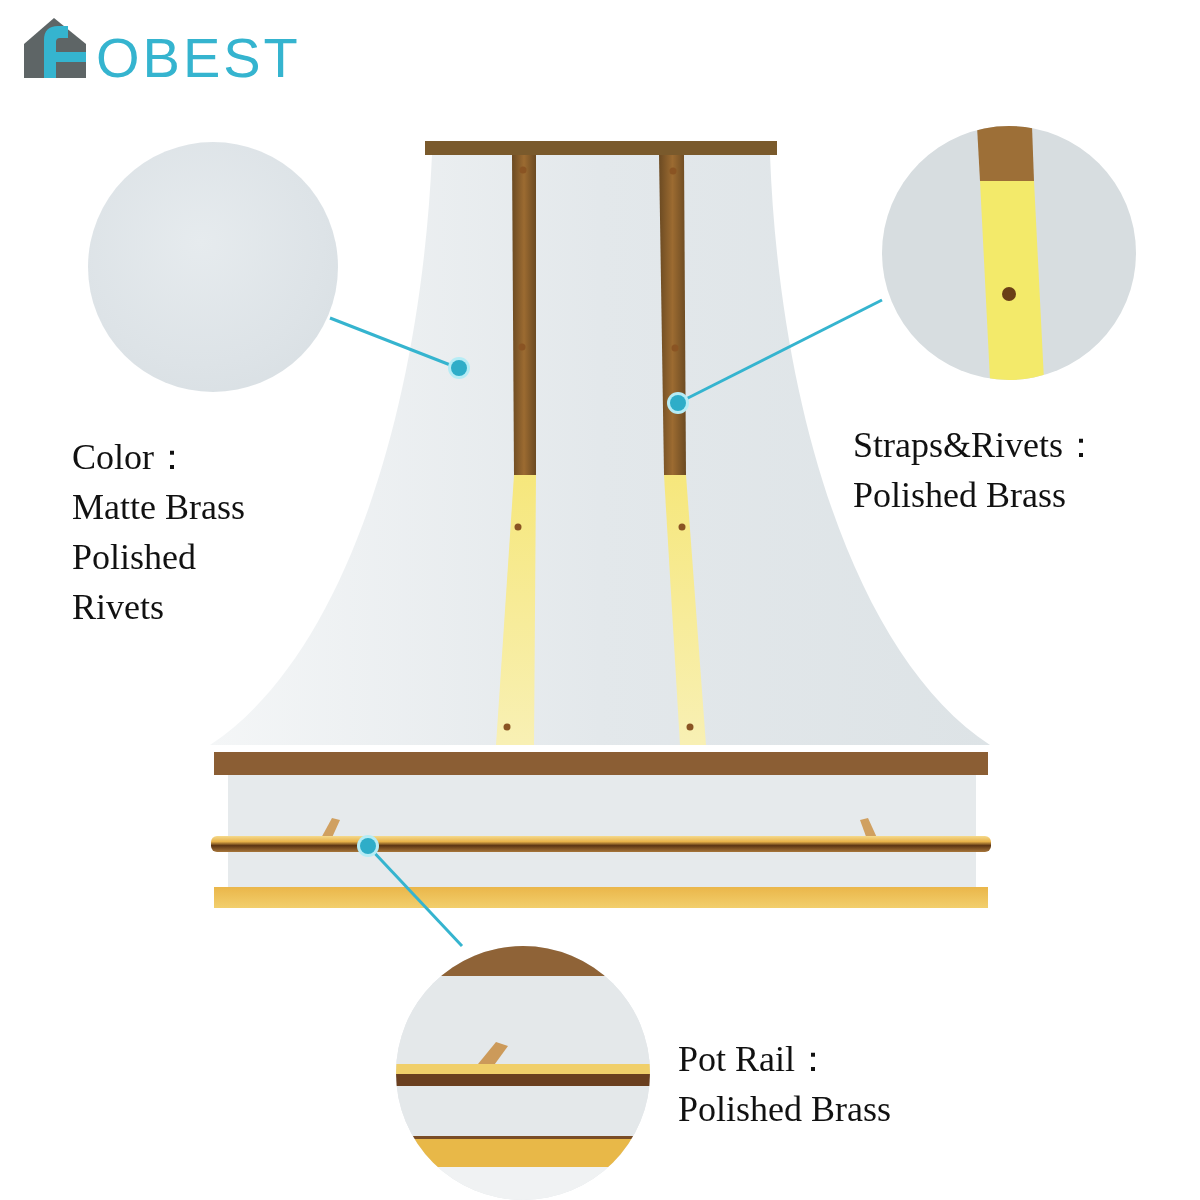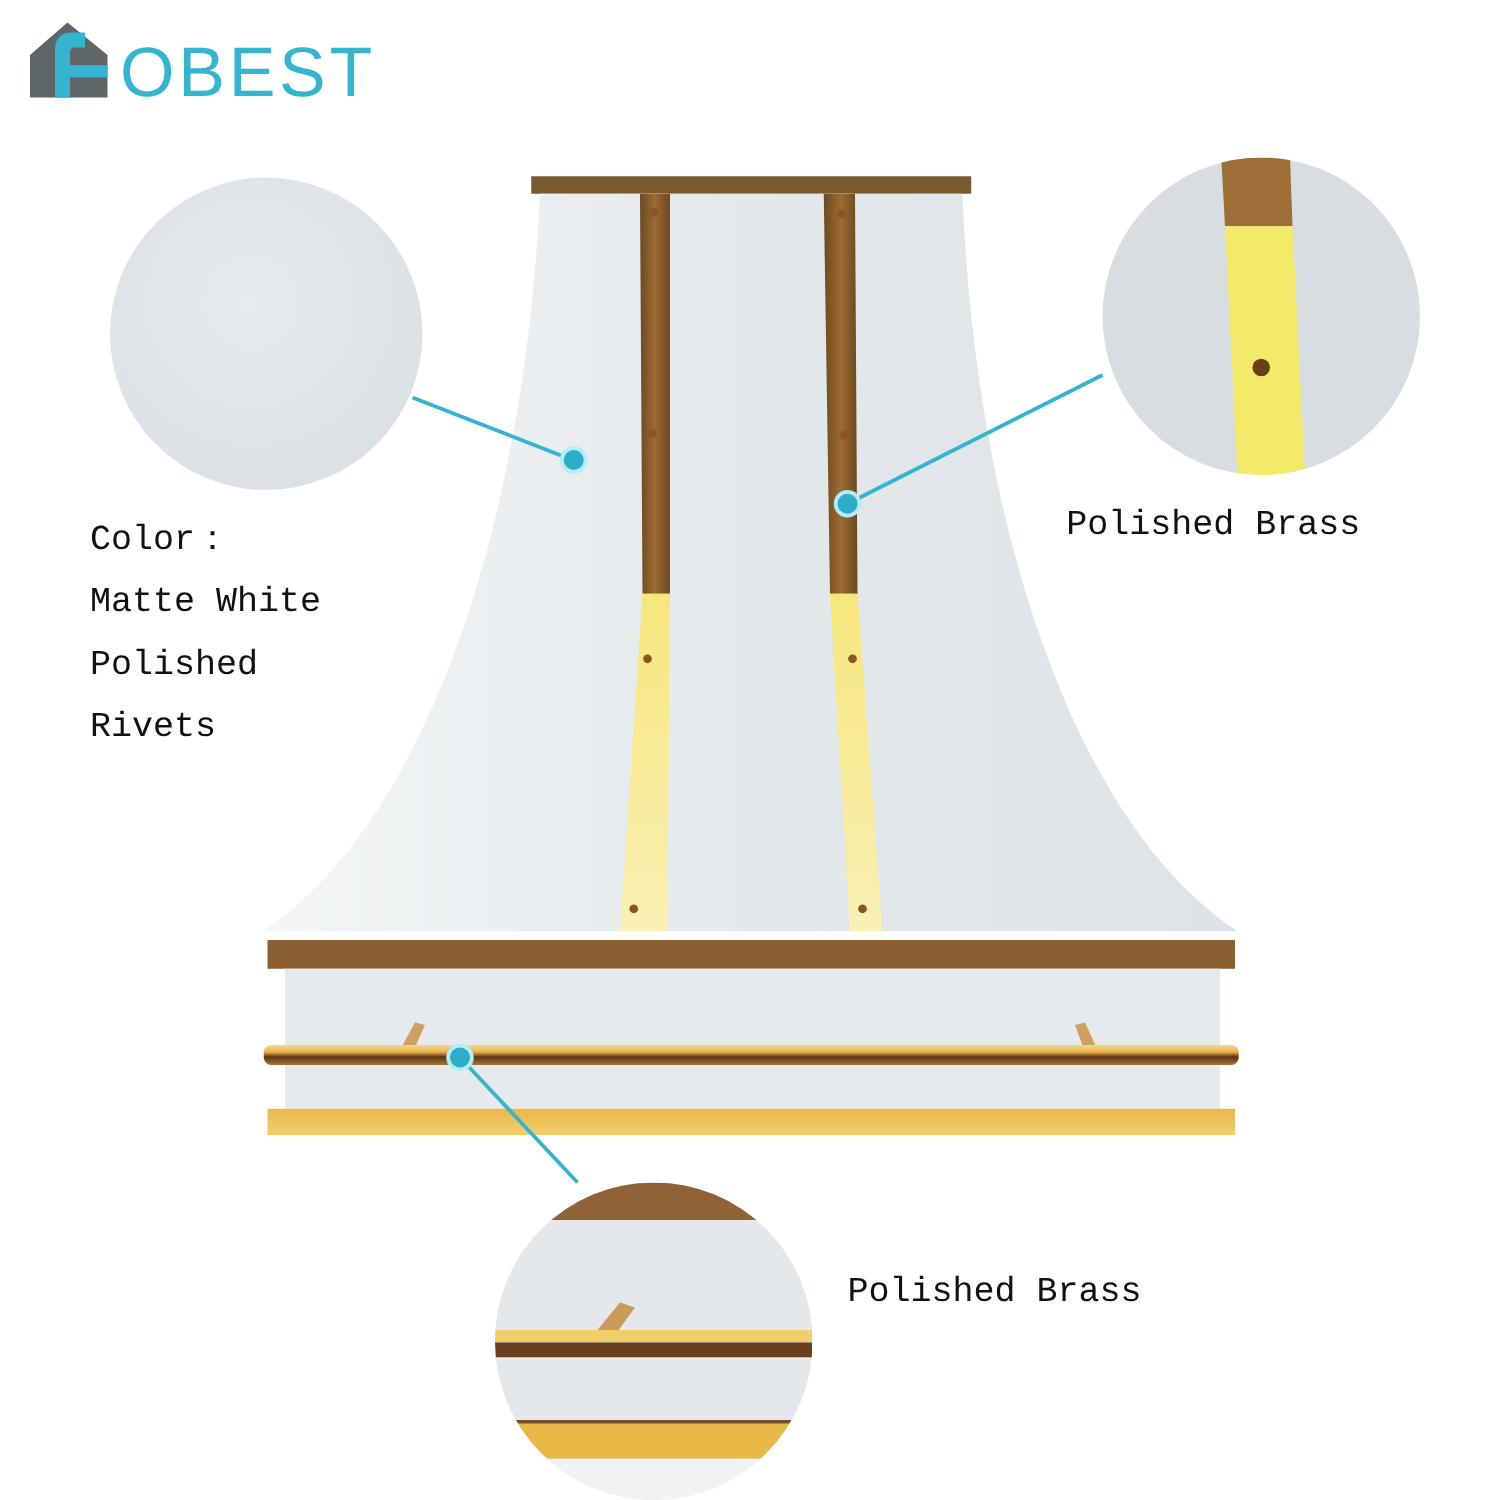--- a/index.html
+++ b/index.html
@@ -26,22 +26,22 @@
 
   
   .circle { border-radius:50%; overflow:hidden; }
   .circle-color { left:88px; top:142px; width:250px; height:250px;
     background:radial-gradient(circle at 45% 40%, #e6ebee 0%, #dde3e7 60%, #d6dde1 100%); }
   .circle-straps { left:882px; top:126px; width:254px; height:254px; background:#d7dde0; }
   .circle-rail { left:396px; top:946px; width:254px; height:254px; background:#e4e8ea; }
 
   
   .label {
-    font-family:Liberation Mono, monospace;
-    font-size:28px; line-height:50px; color:#111; white-space:nowrap;
+    font-family:Liberation Serif, serif;
+    font-size:36px; line-height:50px; color:#111; white-space:nowrap;margin-top:24px;
   }
   .label-color { left:72px; top:408px; }
   .label-straps { left:853px; top:396px; }
   .label-rail { left:678px; top:1010px; }
 </style>
 </head>
 <body>
 
 <div class="abs logo">
   <svg width="72" height="66" viewBox="0 0 72 66">
@@ -146,24 +146,26 @@
     <rect x="0" y="128" width="254" height="12" fill="#6a3f1f"></rect>
     <rect x="0" y="140" width="254" height="50" fill="#e4e8ea"></rect>
     <rect x="0" y="190" width="254" height="3" fill="#7a4d26"></rect>
     <rect x="0" y="193" width="254" height="28" fill="#e8b848"></rect>
     <rect x="0" y="221" width="254" height="33" fill="#f0f2f3"></rect>
   </svg>
 </div>
 
 <div class="abs label label-color">
   <div>Color：</div>
-  <div>Matte White</div>
+  <div>Matte Brass</div>
   <div>Polished</div>
   <div>Rivets</div>
 </div>
 
 <div class="abs label label-straps">
+  <div>Straps&amp;Rivets：</div>
   <div>Polished Brass</div>
 </div>
 
 <div class="abs label label-rail">
+  <div>Pot Rail：</div>
   <div>Polished Brass</div>
 </div>
 
 </body></html>

